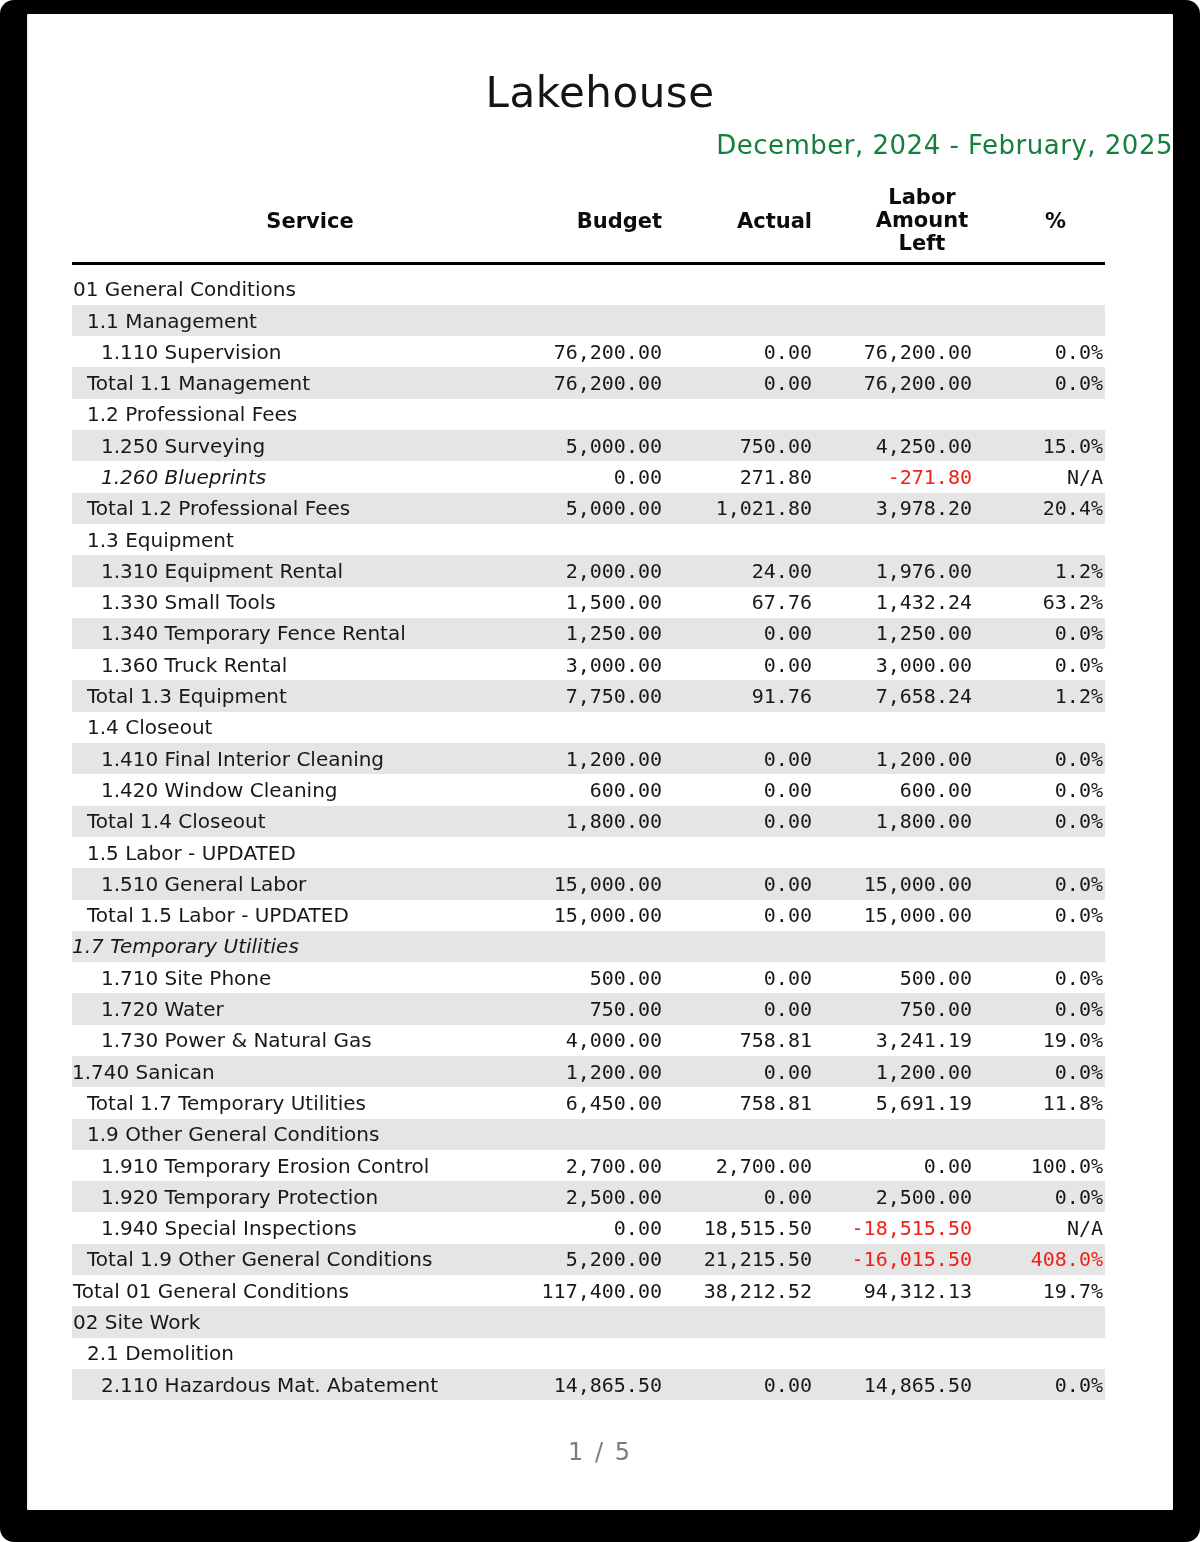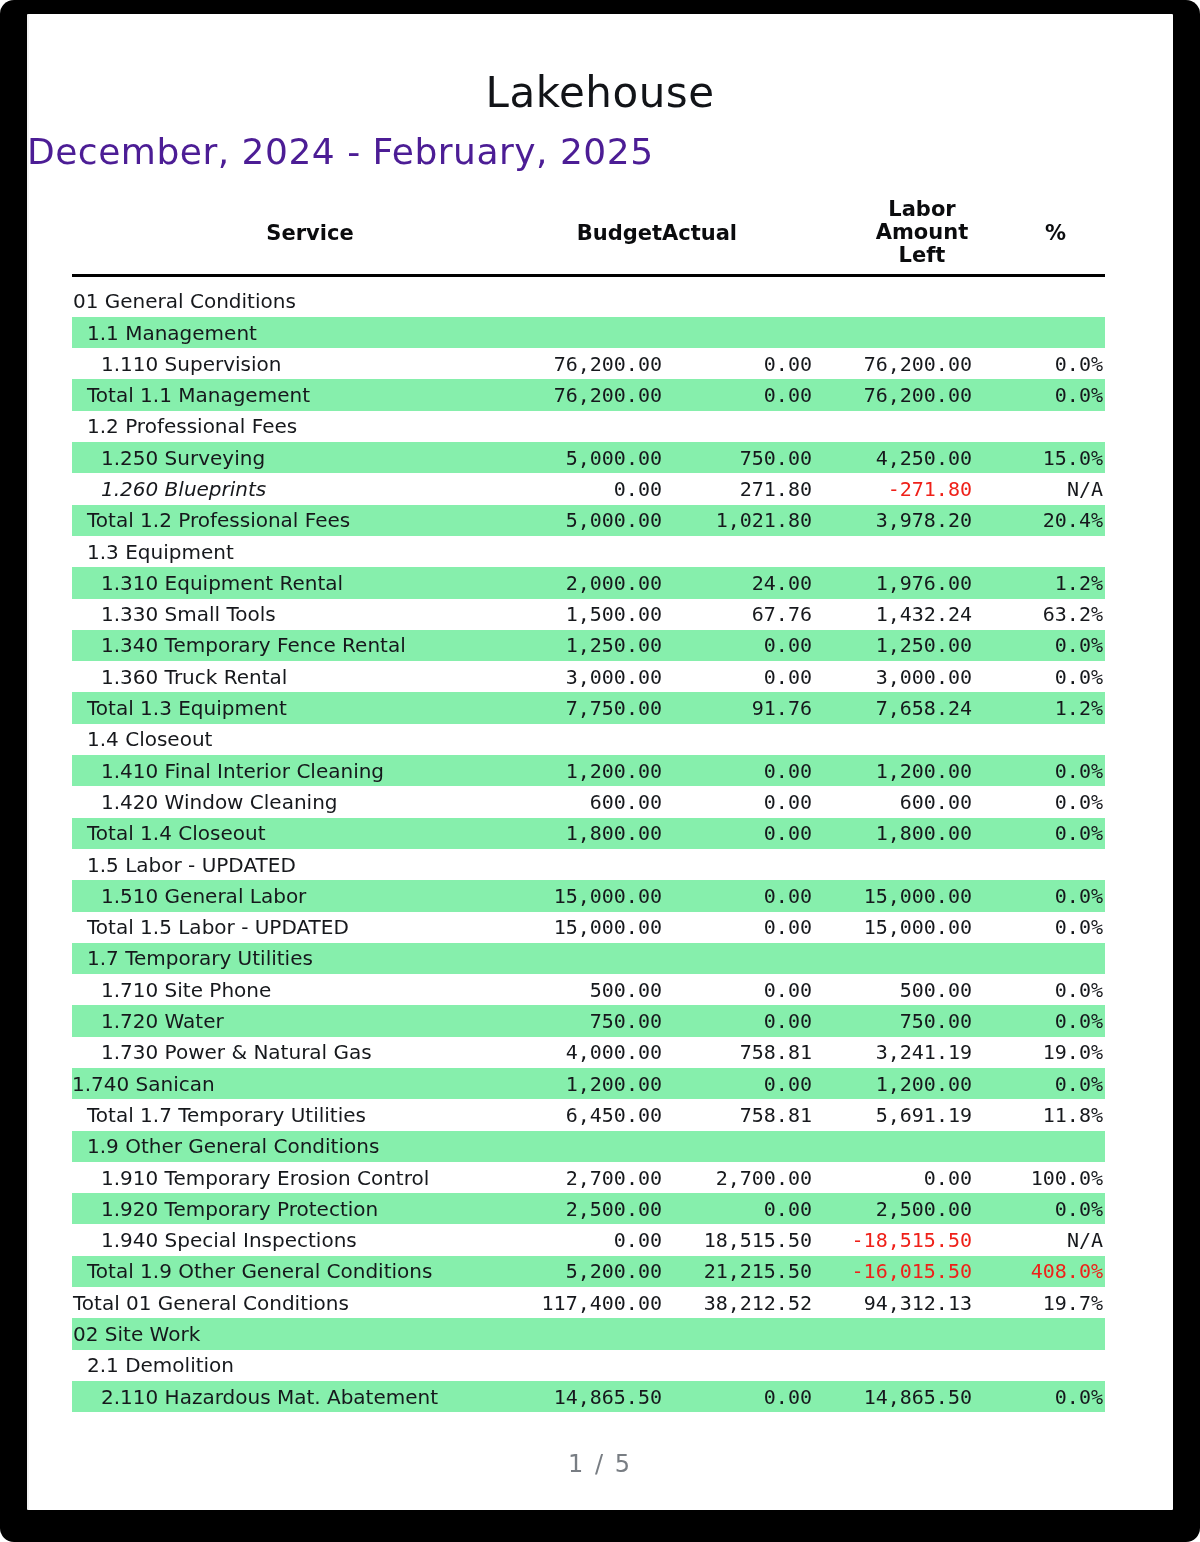--- a/index.html
+++ b/index.html
@@ -12,52 +12,52 @@
     position:absolute;left:27px;top:14px;width:1146px;height:1496px;
     background:#ffffff;border-radius:1px;
     box-shadow:inset 2px 0 0 rgba(0,0,0,0.05);
   }
   .title{
     margin:54px 0 0 0;text-align:center;
     font-size:42px;font-weight:400;color:#121418;letter-spacing:0.5px;
     line-height:1.2;
   }
   .subtitle{
-    margin:12px 0 0 0;text-align:left;
-    font-size:36px;font-weight:400;color:#4c1d95;letter-spacing:0.5px;
+    margin:12px 0 0 0;text-align:right;
+    font-size:26px;font-weight:400;color:#15803d;letter-spacing:0.5px;
     line-height:1.2;
   }
   .table{
     margin:0 68px 0 45px; 
   }
   .thead{
     display:flex;align-items:center;
     margin-top:23px;height:72px;
     border-bottom:3px solid #000;padding-bottom:5px;
     font-weight:bold;font-size:21px;color:#0b0c0e;
   }
   .tbody{margin-top:9px;}
   .row{
     display:flex;align-items:center;height:31.3px;
     font-size:20px;color:#16181c;padding-right:2px;
   }
-  .row.stripe{background:#86efac;}
+  .row.stripe{background:#e5e5e5;}
   .cell{white-space:nowrap;overflow:visible;}
   .cell.service{flex:1 1 auto;text-align:left;}
   .cell.budget{width:150px;text-align:right;}
   .cell.actual{width:150px;text-align:right;}
   .cell.left{width:160px;text-align:right;}
   .cell.pct{width:131px;text-align:right;}
   .num{font-family:"DejaVu Sans Mono",monospace;font-size:20px;letter-spacing:0;}
   .neg{color:#ef2019;}
   
   .th{white-space:nowrap;}
   .th.service{flex:1 1 auto;text-align:center;padding-left:36px;}
   .th.budget{width:150px;text-align:right;}
-  .th.actual{width:150px;text-align:left;}
+  .th.actual{width:150px;text-align:right;}
   .th.bal{width:160px;text-align:center;padding-left:60px;box-sizing:content-box;width:100px;}
   .th.bal .bal-inner{display:inline-block;width:100px;line-height:23px;text-align:center;white-space:normal;}
   .th.pct{width:95px;padding-left:36px;text-align:center;box-sizing:content-box;}
   .thead{padding-right:2px;}
   .footer{
     margin-top:38px;text-align:center;
     font-size:24px;color:#787d83;letter-spacing:2px;
   }
 </style>
 </head>
@@ -222,21 +222,21 @@
     <div class="cell pct num">0.0%</div>
   </div>
         <div class="row">
     <div class="cell service" style="padding-left: 15px;">Total 1.5 Labor - UPDATED</div>
     <div class="cell budget num">15,000.00</div>
     <div class="cell actual num">0.00</div>
     <div class="cell left num">15,000.00</div>
     <div class="cell pct num">0.0%</div>
   </div>
         <div class="row stripe">
-    <div class="cell service" style="padding-left: 15px;">1.7 Temporary Utilities</div>
+    <div class="cell service" style=" font-style: italic;">1.7 Temporary Utilities</div>
     <div class="cell budget num"></div>
     <div class="cell actual num"></div>
     <div class="cell left num"></div>
     <div class="cell pct num"></div>
   </div>
         <div class="row">
     <div class="cell service" style="padding-left: 29px;">1.710 Site Phone</div>
     <div class="cell budget num">500.00</div>
     <div class="cell actual num">0.00</div>
     <div class="cell left num">500.00</div>

